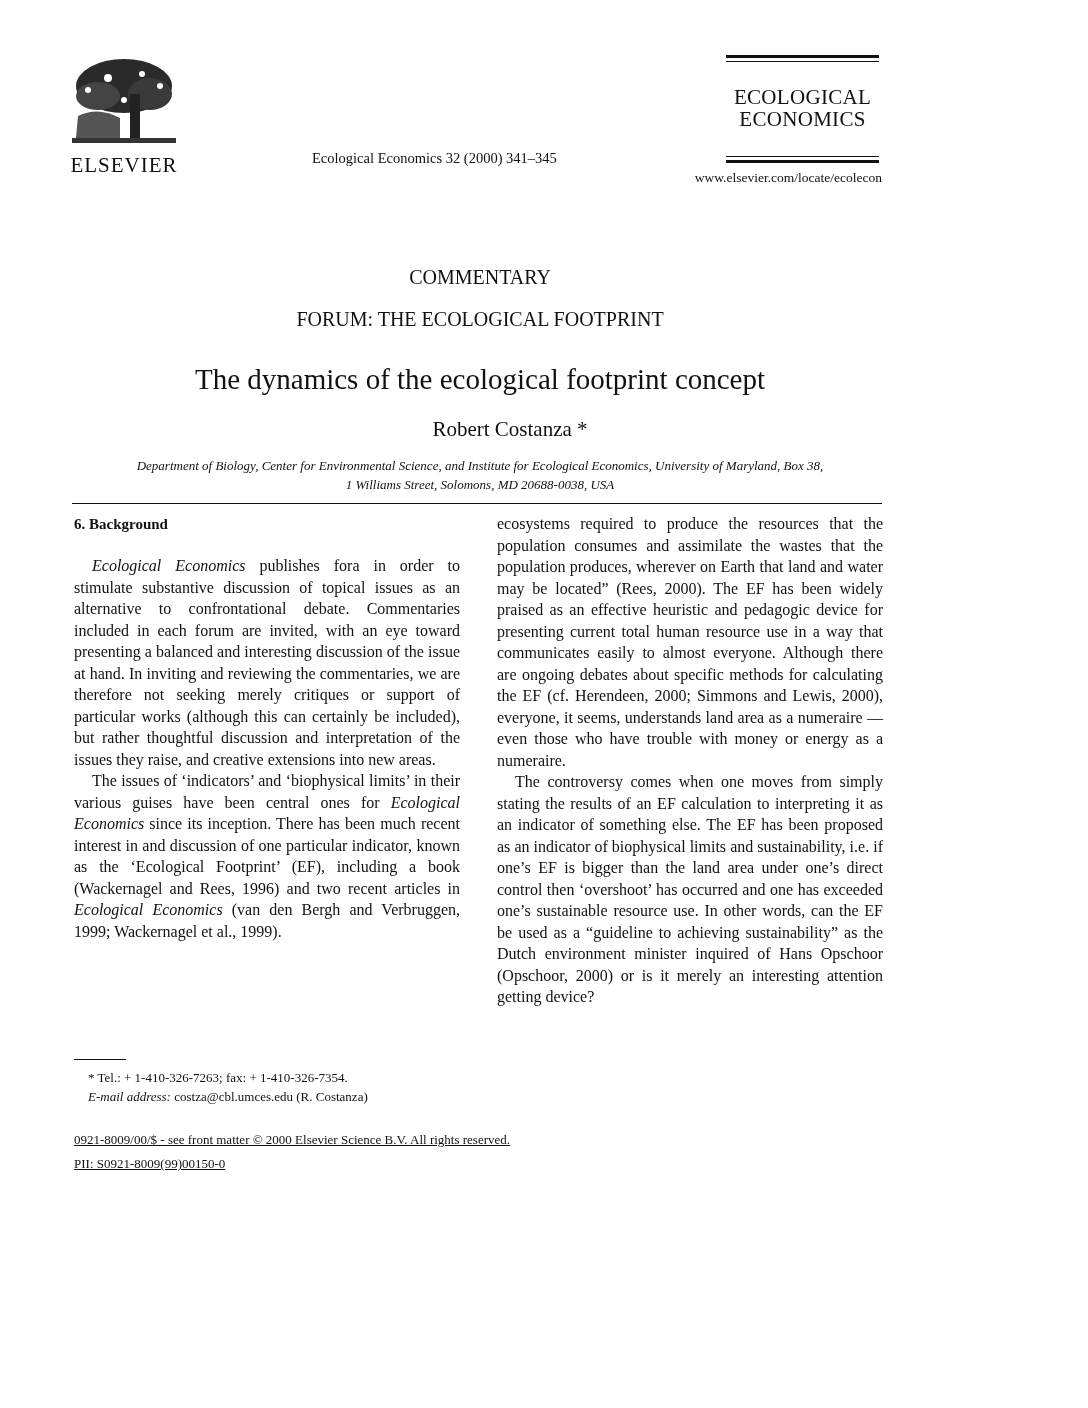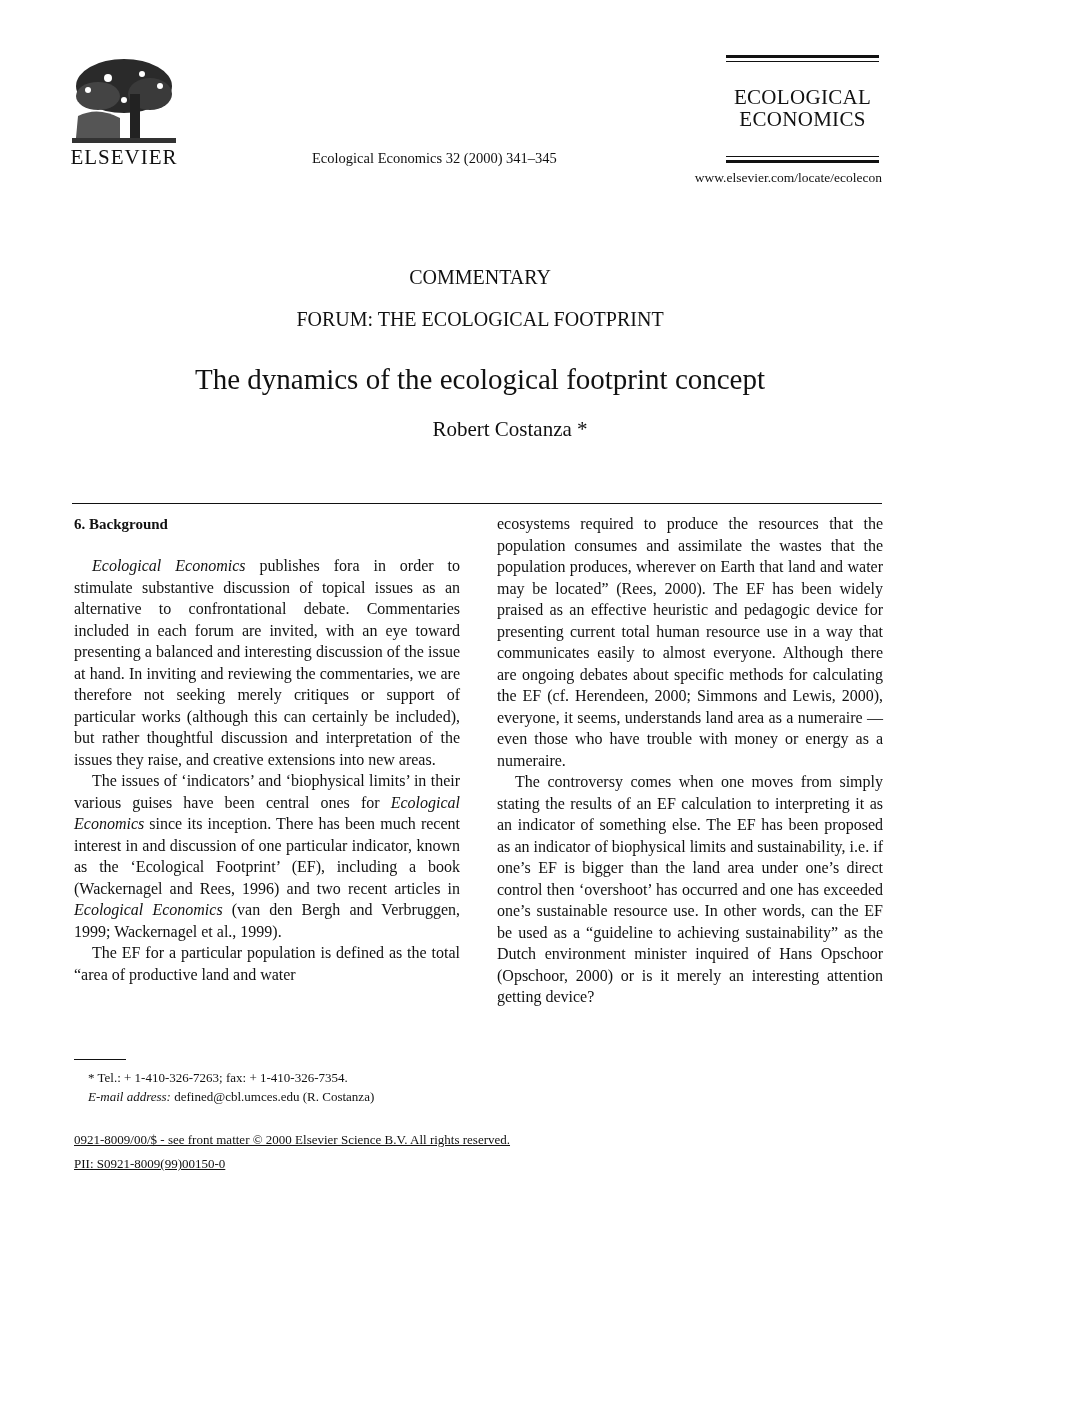--- a/index.html
+++ b/index.html
@@ -3,21 +3,21 @@
 <meta charset="utf-8">
 <style>
   html, body { margin: 0; padding: 0; background: #ffffff; }
   body { width: 1088px; height: 1408px; position: relative; overflow: hidden;
          font-family: "Liberation Serif", "DejaVu Serif", serif; color: #111; }
   .abs { position: absolute; }
 
   
   #logo { left: 68px; top: 56px; width: 112px; height: 112px; }
   #logo svg { width: 112px; height: 90px; display: block; }
-  #logo .publisher { font-size: 21px; letter-spacing: 1px; text-align: center; margin-top: 0px; line-height: 22px; }
+  #logo .publisher { font-size: 21px; letter-spacing: 1px; text-align: center; margin-top: 8px; line-height: 22px; }
   #citation { left: 312px; top: 150px; font-size: 14.5px; }
   #journal-box { left: 726px; top: 55px; width: 153px; }
   #journal-box .rule-top { border-top: 3px solid #111; height: 3px; border-bottom: 1px solid #111; margin-bottom: 24px; }
   #journal-box .jname { font-size: 21px; line-height: 22px; text-align: center; letter-spacing: 0.3px; }
   #journal-box .rule-bot { border-top: 1px solid #111; border-bottom: 3px solid #111; height: 3px; margin-top: 26px; }
   #journal-url { right: 206px; top: 170px; font-size: 13.5px; }
 
   
   .center { left: 0; width: 960px; text-align: center; }
   #section-type { top: 266px; font-size: 20px; }
@@ -74,37 +74,38 @@
   <div class="rule-bot"></div>
 </div>
 
 <div id="journal-url" class="abs">www.elsevier.com/locate/ecolecon</div>
 
 <div id="section-type" class="abs center">COMMENTARY</div>
 <div id="forum-title" class="abs center">FORUM: THE ECOLOGICAL FOOTPRINT</div>
 <div id="article-title" class="abs center">The dynamics of the ecological footprint concept</div>
 <div id="author" class="abs center">Robert Costanza *</div>
 <div id="affiliation" class="abs center">
+  <div>Department of Biology, Center for Environmental Science, and Institute for Ecological Economics, University of Maryland, Box 38,</div>
+  <div>1 Williams Street, Solomons, MD 20688-0038, USA</div>
 </div>
 <div id="head-rule" class="abs"></div>
 
 <div id="col-left" class="abs col">
   <h2>6. Background</h2>
   <p><i>Ecological Economics</i><span> publishes fora in order to stimulate substantive discussion of topical issues as an alternative to confrontational debate. Com­mentaries included in each forum are invited, with an eye toward presenting a balanced and interest­ing discussion of the issue at hand. In inviting and reviewing the commentaries, we are therefore not seeking merely critiques or support of particular works (although this can certainly be included), but rather thoughtful discussion and interpreta­tion of the issues they raise, and creative exten­sions into new areas.</span></p>
   <p><span>The issues of ‘indicators’ and ‘biophysical lim­its’ in their various guises have been central ones for </span><i>Ecological Economics</i><span> since its inception. There has been much recent interest in and discussion of one particular indicator, known as the ‘Ecological Footprint’ (EF), including a book (Wackernagel and Rees, 1996) and two recent articles in </span><i>Ecolog­ical Economics</i><span> (van den Bergh and Verbruggen, 1999; Wackernagel et al., 1999).</span></p>
-  <p>The EF for a particular population is defined as the total “area of productive land and water</p>
 </div>
 
 <div id="col-right" class="abs col">
   <p class="noindent">ecosystems required to produce the resources that the population consumes and assimilate the wastes that the population produces, wherever on Earth that land and water may be located” (Rees, 2000). The EF has been widely praised as an effective heuristic and pedagogic device for pre­senting current total human resource use in a way that communicates easily to almost everyone. Al­though there are ongoing debates about specific methods for calculating the EF (cf. Herendeen, 2000; Simmons and Lewis, 2000), everyone, it seems, understands land area as a numeraire — even those who have trouble with money or en­ergy as a numeraire.</p>
   <p>The controversy comes when one moves from simply stating the results of an EF calculation to interpreting it as an indicator of something else. The EF has been proposed as an indicator of biophysical limits and sustainability, i.e. if one’s EF is bigger than the land area under one’s direct control then ‘overshoot’ has occurred and one has exceeded one’s sustainable resource use. In other words, can the EF be used as a “guideline to achieving sustainability” as the Dutch environ­ment minister inquired of Hans Opschoor (Op­schoor, 2000) or is it merely an interesting attention getting device?</p>
 </div>
 
 <div id="fn-rule" class="abs"></div>
 <div id="footnote" class="abs">
   <div class="ind">* Tel.:  + 1-410-326-7263; fax:  + 1-410-326-7354.</div>
-  <div class="ind"><i>E-mail address:</i><span> defined@cbl.umces.edu (R. Costanza)</span></div>
+  <div class="ind"><i>E-mail address:</i><span> costza@cbl.umces.edu (R. Costanza)</span></div>
 </div>
 
 <div id="legal" class="abs">
   <div>0921-8009/00/$ - see front matter © 2000 Elsevier Science B.V. All rights reserved.</div>
   <div>PII: S0921-8009(99)00150-0</div>
 </div>
 
 </body></html>

